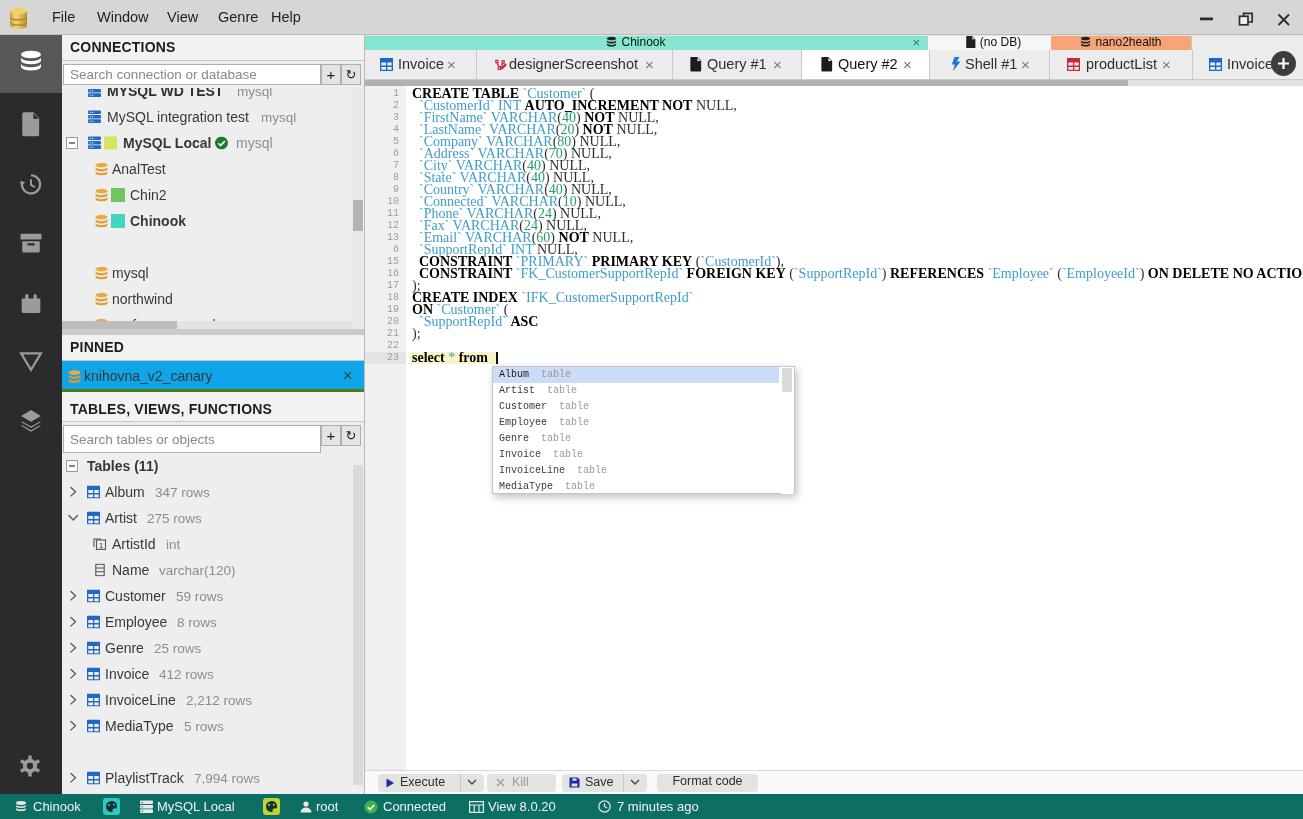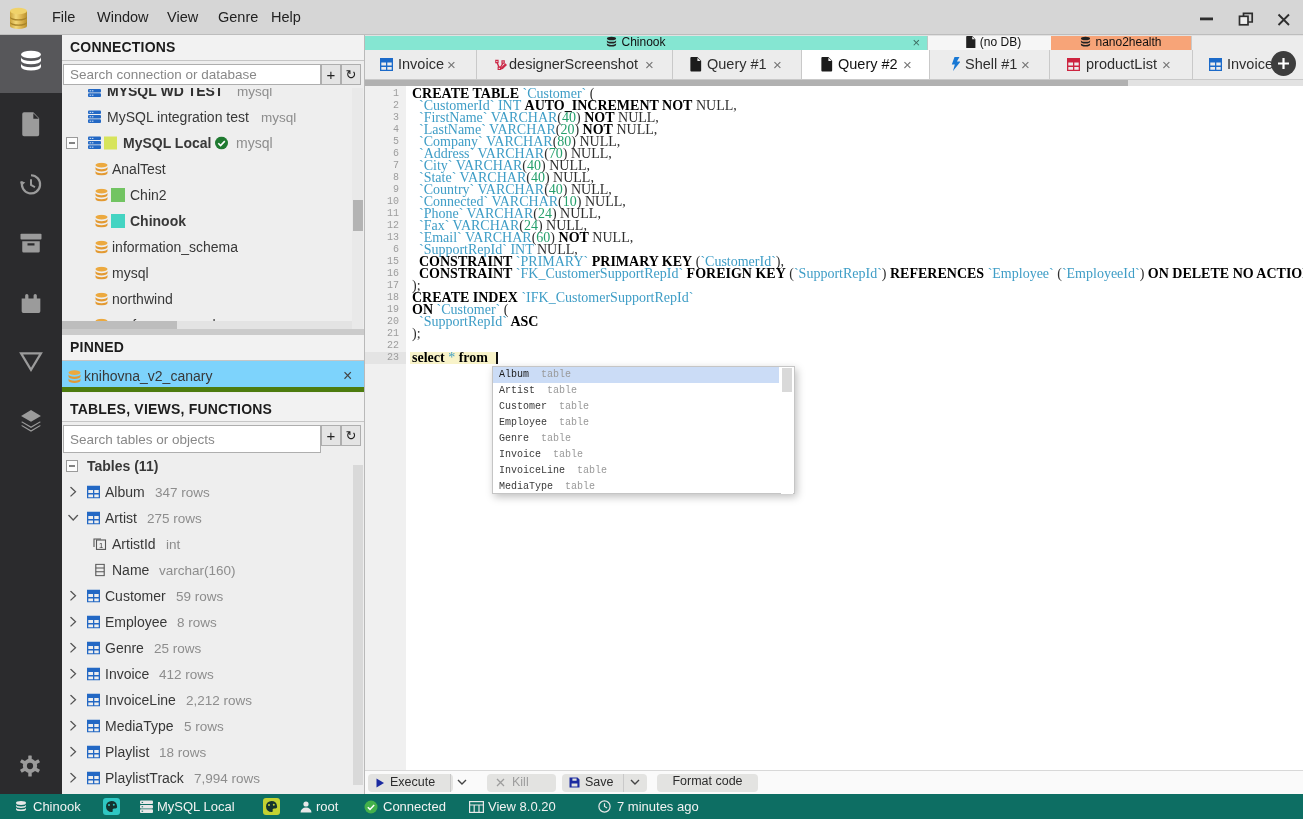--- a/index.html
+++ b/index.html
@@ -271,26 +271,20 @@
       <div class="ic abs" style="left:49px;width:14px;height:14px;background:#72c462"></div>
       <span class="lbl" style="left:68px">Chin2</span>
     </div>
     <div class="trow" style="top:119.5px">
       <svg class="ic" style="left:33px" width="13" height="13" viewBox="0 0 13 13">
           <use href="#dbor"></use>
         </svg>
       <div class="ic abs" style="left:49px;width:14px;height:14px;background:#44d4c2"></div>
       <span class="lbl bold" style="left:68px">Chinook</span>
     </div>
-    <div class="trow" style="top:145.5px">
-      <svg class="ic" style="left:33px" width="13" height="13" viewBox="0 0 13 13">
-          <use href="#dbor"></use>
-        </svg>
-      <span class="lbl" style="left:50px">information_schema</span>
-    </div>
     <div class="trow" style="top:171.5px">
       <svg class="ic" style="left:33px" width="13" height="13" viewBox="0 0 13 13">
           <use href="#dbor"></use>
         </svg>
       <span class="lbl" style="left:50px">mysql</span>
     </div>
     <div class="trow" style="top:197.5px">
       <svg class="ic" style="left:33px" width="13" height="13" viewBox="0 0 13 13">
           <use href="#dbor"></use>
         </svg>
@@ -308,21 +302,21 @@
     <div class="abs" style="left:0;top:0;width:115px;height:8px;background:#bdbdbd"></div>
   </div>
   <div class="abs" style="left:290px;top:53px;width:11px;height:241px;background:#e9e9e9">
     <div class="abs" style="left:1px;top:112px;width:10px;height:31px;background:#b3b3b3"></div>
   </div>
   <div class="abs" style="left:0;top:294px;width:302px;height:6px;background:#cbcbcb"></div>
 
   <div class="phead" style="top:300px;height:26px">
       <span style="top:4px">PINNED</span>
     </div>
-  <div class="abs" style="left:0;top:326px;width:302px;height:31px;background:#7dd3fc;border-bottom:5px solid #4d7c0f;box-sizing:border-box">
+  <div class="abs" style="left:0;top:326px;width:302px;height:31px;background:#0ea5e9;border-bottom:3px solid #4d7c0f;box-sizing:border-box">
     <svg class="abs" style="left:6px;top:9px" width="13" height="13" viewBox="0 0 13 13">
         <use href="#dbor"></use>
       </svg>
     <span class="abs" style="left:22px;top:7px;font-size:14px;color:#383838">knihovna_v2_canary</span>
     <span class="abs" style="left:281px;top:6px;font-size:16px;color:#444">×</span>
   </div>
 
   <div class="phead" style="top:358px;height:29px">
       <span style="top:8px">TABLES, VIEWS, FUNCTIONS</span>
     </div>
@@ -370,21 +364,21 @@
         <span class="meta" style="left:104px">int</span>
       </div>
     <div class="trow" style="top:105px">
         <svg class="ic" style="left:33px" width="10" height="13" viewBox="0 0 10 13">
           <g fill="none" stroke="#555" stroke-width="1.1">
             <rect x="0.8" y="0.8" width="8.4" height="11.4"></rect>
             <path d="M0.8 4.5 h8.4 M0.8 8.3 h8.4"></path>
           </g>
         </svg>
         <span class="lbl" style="left:50px">Name</span>
-        <span class="meta" style="left:97px">varchar(160)</span>
+        <span class="meta" style="left:97px">varchar(120)</span>
       </div>
     <div class="trow" style="top:131px">
         <svg class="ic" style="left:8px" width="7" height="11" viewBox="0 0 7 11">
           <use href="#chevr"></use>
         </svg>
         <svg class="ic" style="left:25px;color:#2368c4" width="13" height="13" viewBox="0 0 13 13" fill="#2368c4">
           <use href="#tbl"></use>
         </svg>
         <span class="lbl" style="left:43px">Customer</span>
         <span class="meta" style="left:114px">59 rows</span>
@@ -431,30 +425,20 @@
       </div>
     <div class="trow" style="top:261px">
         <svg class="ic" style="left:8px" width="7" height="11" viewBox="0 0 7 11">
           <use href="#chevr"></use>
         </svg>
         <svg class="ic" style="left:25px;color:#2368c4" width="13" height="13" viewBox="0 0 13 13" fill="#2368c4">
           <use href="#tbl"></use>
         </svg>
         <span class="lbl" style="left:43px">MediaType</span>
         <span class="meta" style="left:122px">5 rows</span>
-      </div>
-    <div class="trow" style="top:287px">
-        <svg class="ic" style="left:8px" width="7" height="11" viewBox="0 0 7 11">
-          <use href="#chevr"></use>
-        </svg>
-        <svg class="ic" style="left:25px;color:#2368c4" width="13" height="13" viewBox="0 0 13 13" fill="#2368c4">
-          <use href="#tbl"></use>
-        </svg>
-        <span class="lbl" style="left:43px">Playlist</span>
-        <span class="meta" style="left:97px">18 rows</span>
       </div>
     <div class="trow" style="top:313px">
         <svg class="ic" style="left:8px" width="7" height="11" viewBox="0 0 7 11">
           <use href="#chevr"></use>
         </svg>
         <svg class="ic" style="left:25px;color:#2368c4" width="13" height="13" viewBox="0 0 13 13" fill="#2368c4">
           <use href="#tbl"></use>
         </svg>
         <span class="lbl" style="left:43px">PlaylistTrack</span>
         <span class="meta" style="left:132px">7,994 rows</span>
@@ -636,21 +620,21 @@
         <span class="abs" style="left:6px;top:2px;color:#3a3a3a">MediaType</span>
         <span class="abs" style="left:72.0px;top:2px;color:#999">table</span>
       </div>
       <div class="abs" style="left:288px;top:1px;width:12px;height:126px;background:#fff">
         <div class="abs" style="left:1px;top:0px;width:10px;height:24px;background:#d9d9d9"></div>
       </div>
     </div>
 </div>
 
 <div class="abs" id="toolbar">
-  <div class="tbtn" style="left:3px;width:85px">
+  <div class="tbtn" style="left:13px;width:106px">
     <svg class="abs" style="left:7px;top:3.5px" width="10" height="10" viewBox="0 0 10 10">
         <path d="M1.5 0.5 l7.5 4.5 -7.5 4.5 z" fill="#1b2aa0"></path>
       </svg>
     <span class="abs" style="left:22px;top:1px">Execute</span>
     <div class="abs" style="left:82px;top:0;width:1px;height:18px;background:#c9c9c9"></div>
     <svg class="abs" style="left:89px;top:5px" width="10" height="7" viewBox="0 0 10 7">
         <path d="M1 1 l4 4 4-4" fill="none" stroke="#444" stroke-width="1.4"></path>
       </svg>
   </div>
   <div class="tbtn" style="left:122px;width:69px;color:#9d9d9d">

